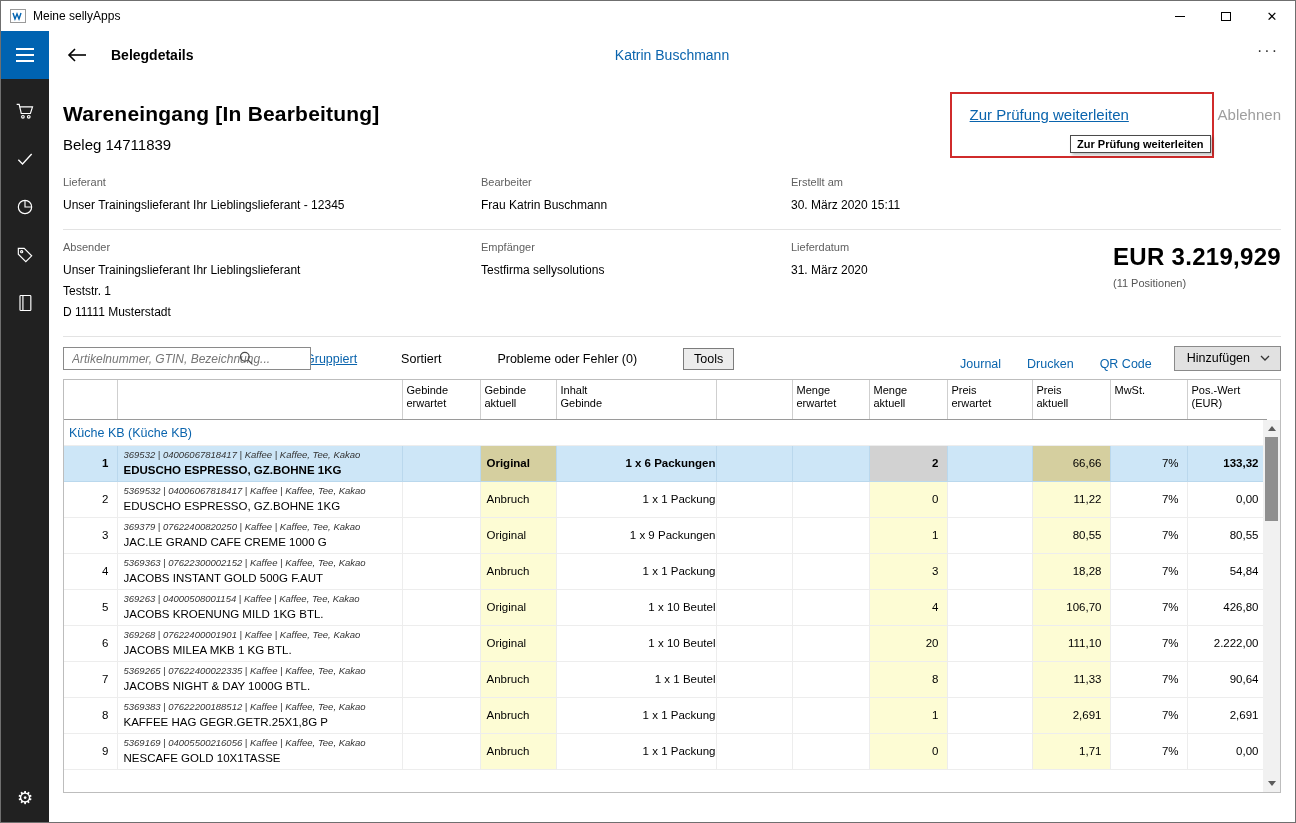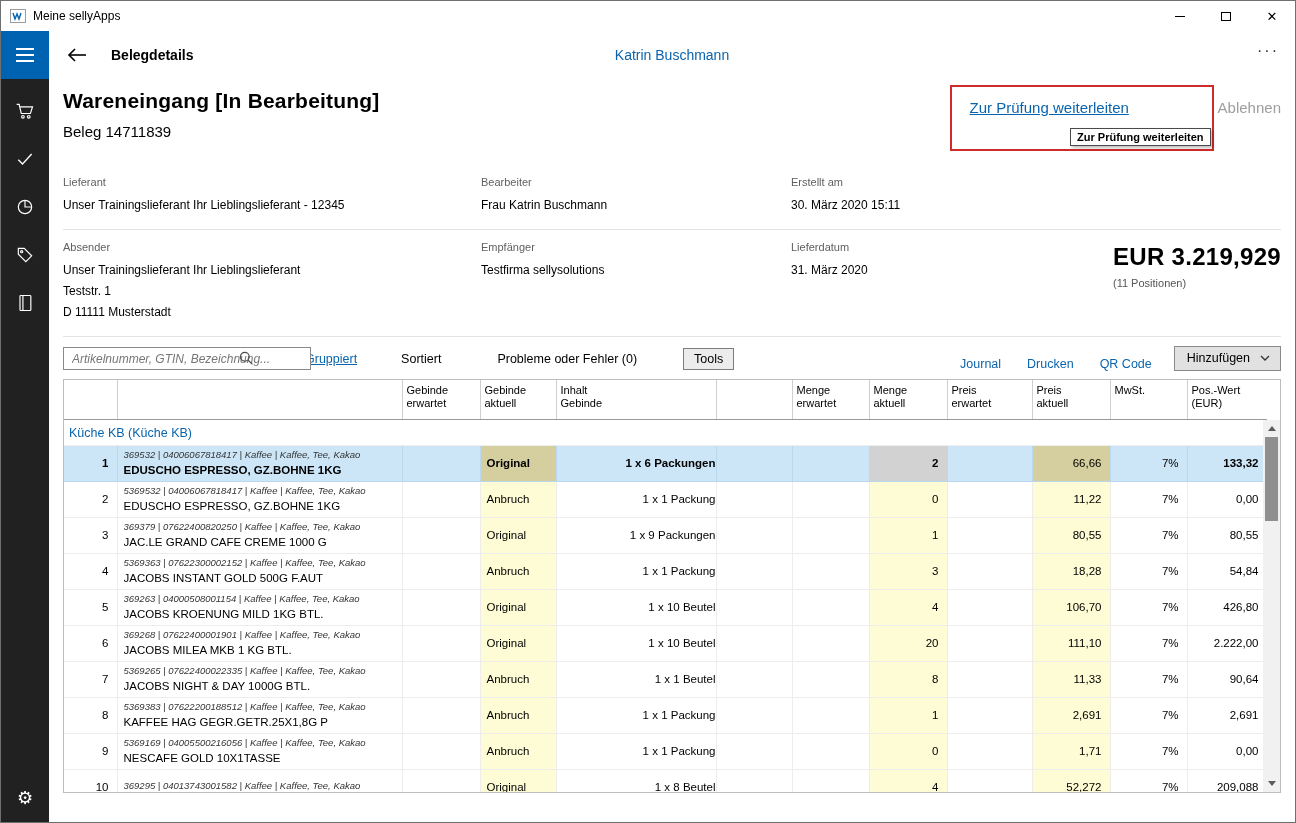--- a/index.html
+++ b/index.html
@@ -33,21 +33,21 @@
   
   .appbar { height:48px; flex:0 0 48px; display:flex; align-items:center; position:relative; padding:0 16px 0 12px; }
   .back-btn { width:32px; height:32px; display:flex; align-items:center; justify-content:center; cursor:pointer; }
   .page-title { font-size:14px; font-weight:bold; margin-left:18px; }
   .user-name { position:absolute; left:50%; transform:translateX(-50%); color:#0a64ad; font-size:14px; }
   .more-btn { margin-left:auto; font-size:16px; letter-spacing:2px; color:#333; cursor:pointer; line-height:0.4; padding-bottom:8px; }
 
   
   .content { flex:1; padding:10px 14px 0 14px; position:relative; min-height:0; }
 
-  .doc-header { display:flex; align-items:flex-start; min-height:76px; }
+  .doc-header { display:flex; align-items:center; min-height:76px; }
   .doc-titles h1 { font-size:21px; font-weight:bold; letter-spacing:0.2px; }
   .doc-number { font-size:15px; margin-top:10px; }
   .doc-actions { margin-left:auto; display:flex; align-items:flex-start; }
   .red-box { position:relative; border:2px solid #d02b2b; width:264px; height:66px; padding:12px 0 0 18px; margin-top:-4px; }
   .forward-link { color:#0a64ad; font-size:15px; text-decoration:underline; cursor:pointer; white-space:nowrap; }
   .tooltip { position:absolute; right:1px; bottom:3px; background:#fff; border:1px solid #4a4a4a; box-shadow:2px 2px 3px rgba(0,0,0,0.25); font-size:11px; font-weight:bold; padding:2px 6px; white-space:nowrap; }
   .reject-btn { color:#9e9e9e; font-size:15px; margin-left:4px; padding-top:10px; cursor:pointer; white-space:nowrap; }
 
   .detail-row { display:grid; grid-template-columns:418px 310px 1fr auto; padding:11px 0 13px 0; border-bottom:1px solid #e3e3e3; }
   .detail-row.first { border-top:none; }
@@ -455,37 +455,20 @@
     <td class="c-geb-akt editable">Anbruch</td>
     <td class="c-inhalt">1 x 1 Packung</td>
     <td class="c-filler"></td>
     <td class="c-menge-erw num-cell"></td>
     <td class="c-menge-akt num-cell editable">0</td>
     <td class="c-preis-erw num-cell"></td>
     <td class="c-preis-akt num-cell editable">1,71</td>
     <td class="c-mwst num-cell">7%</td>
     <td class="c-wert num-cell">0,00</td>
   </tr>
-                <tr class="item-row">
-    <td class="c-num">10</td>
-    <td class="c-article">
-      <div class="meta">369295 | 04013743001582 | Kaffee | Kaffee, Tee, Kakao</div>
-      <div class="aname"></div>
-    </td>
-    <td class="c-geb-erw num-cell"></td>
-    <td class="c-geb-akt editable">Original</td>
-    <td class="c-inhalt">1 x 8 Beutel</td>
-    <td class="c-filler"></td>
-    <td class="c-menge-erw num-cell"></td>
-    <td class="c-menge-akt num-cell editable">4</td>
-    <td class="c-preis-erw num-cell"></td>
-    <td class="c-preis-akt num-cell editable">52,272</td>
-    <td class="c-mwst num-cell">7%</td>
-    <td class="c-wert num-cell">209,088</td>
-  </tr>
               </tbody>
           </table>
 
           <div class="vscroll">
             <div class="sb-btn">
                 <span class="tri-up"></span>
               </div>
             <div class="sb-track">
               <div class="sb-thumb"></div>
             </div>

